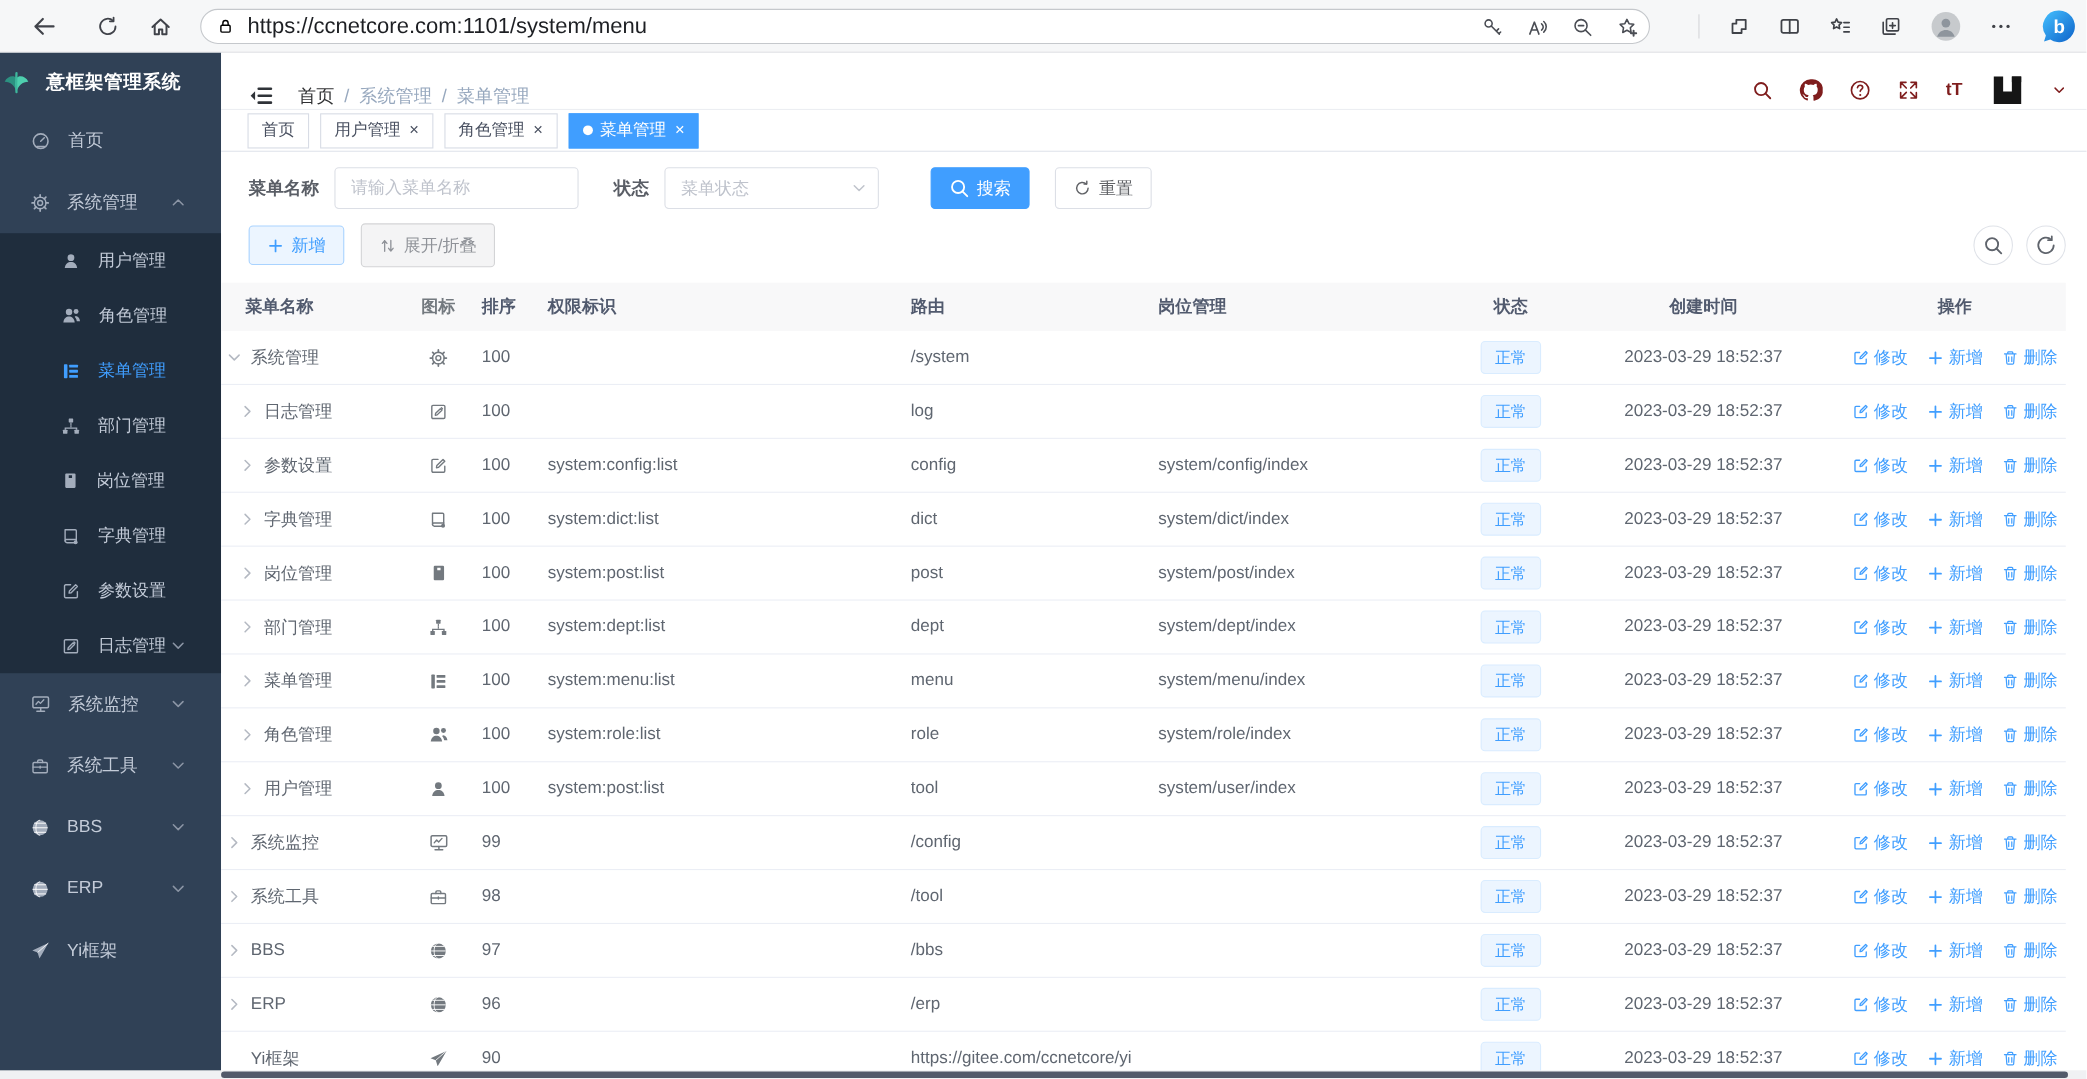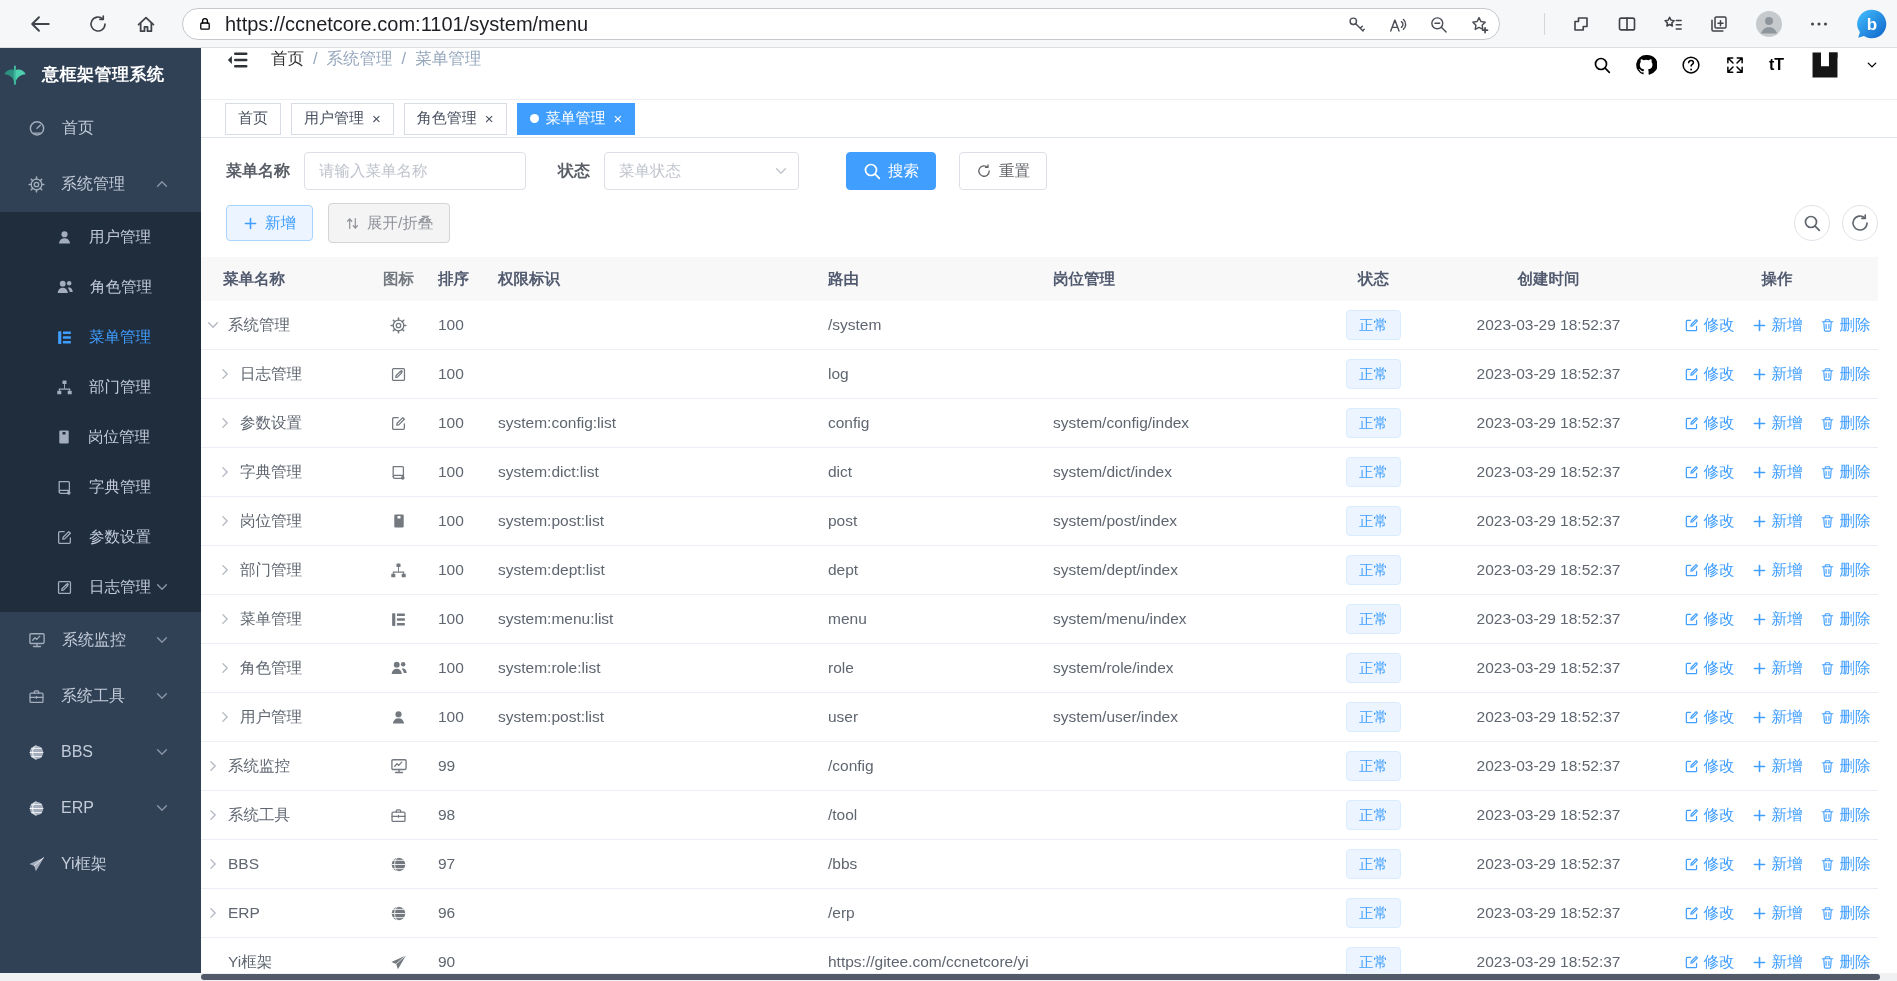--- a/index.html
+++ b/index.html
@@ -22,27 +22,27 @@
   .logo-text { color:#fff; font-weight:bold; font-size:17px; letter-spacing:.5px; }
   .side-item { height:56px; display:flex; align-items:center; padding:0 14px 0 28px; font-size:16px; cursor:pointer; position:relative; }
   .side-item .ic { margin-right:16px; color:#a3adbc; }
   .side-item .caret { position:absolute; right:16px; color:#8b95a5; }
   .submenu { background:#1f2d3d; }
   .submenu .side-item { height:50px; padding-left:56px; font-size:15.5px; }
   .side-item.active, .side-item.active .ic { color:#409eff; }
 
   .main { flex:1; background:#fff; position:relative; }
   
-  .app-header { height:52px; display:flex; align-items:flex-start; border-bottom:1px solid #eceef2; padding:0 20px 16px 24px; }
+  .app-header { height:52px; display:flex; align-items:flex-end; border-bottom:1px solid #eceef2; padding:0 20px 0 24px; }
   .hamburger { color:#2f3338; margin-right:22px; }
   .crumb { font-size:16.5px; }
   .crumb .sep { color:#97a8be; margin:0 9px; }
   .crumb-first { color:#303133; }
   .crumb-rest { color:#97a8be; }
-  .hdr-actions { margin-left:auto; display:flex; align-items:center; gap:24px; color:#000000; }
+  .hdr-actions { margin-left:auto; display:flex; align-items:center; gap:24px; color:#7f1d1d; }
   .avatar-logo { width:34px; height:34px; border-radius:4px; overflow:hidden; }
   
   .tabbar { height:38px; display:flex; align-items:center; gap:10px; padding:0 20px 0 24px; border-bottom:1px solid #e0e4ec; }
   .tag-tab { height:32px; display:inline-flex; align-items:center; padding:0 12px; border:1px solid #d8dce5; background:#fff; font-size:15px; color:#495060; cursor:pointer; }
   .tag-tab .dot { width:9px; height:9px; border-radius:50%; background:#fff; margin-right:7px; display:none; }
   .tag-tab .x { margin-left:8px; font-size:15px; }
   .tag-tab.active { background:#409eff; border-color:#409eff; color:#fff; }
   .tag-tab.active .dot { display:inline-block; }
 
   
@@ -992,21 +992,21 @@
                 <div class="c-icon">
                   <span class="ic">
                     <svg width="17" height="17" viewBox="0 0 16 16" fill="currentColor">
                       <circle cx="8" cy="4.9" r="2.9"></circle>
                       <path d="M2.7 13.7c.5-3.4 2.6-5.1 5.3-5.1s4.8 1.7 5.3 5.1z"></path>
                     </svg>
                   </span>
                 </div>
                 <div class="c-sort">100</div>
                 <div class="c-perm">system:post:list</div>
-                <div class="c-route">user</div>
+                <div class="c-route">tool</div>
                 <div class="c-comp">system/user/index</div>
                 <div class="c-status">
                   <span class="tag">正常</span>
                 </div>
                 <div class="c-time">2023-03-29 18:52:37</div>
                 <div class="c-ops">
                   <span class="op-link">
                     <span class="ic">
                       <svg width="15" height="15" viewBox="0 0 16 16" fill="none" stroke="currentColor" stroke-width="1.3" stroke-linecap="round" stroke-linejoin="round">
                         <path d="M13.4 9v3.5a1 1 0 0 1-1 1H3.5a1 1 0 0 1-1-1V3.6a1 1 0 0 1 1-1H7"></path>

